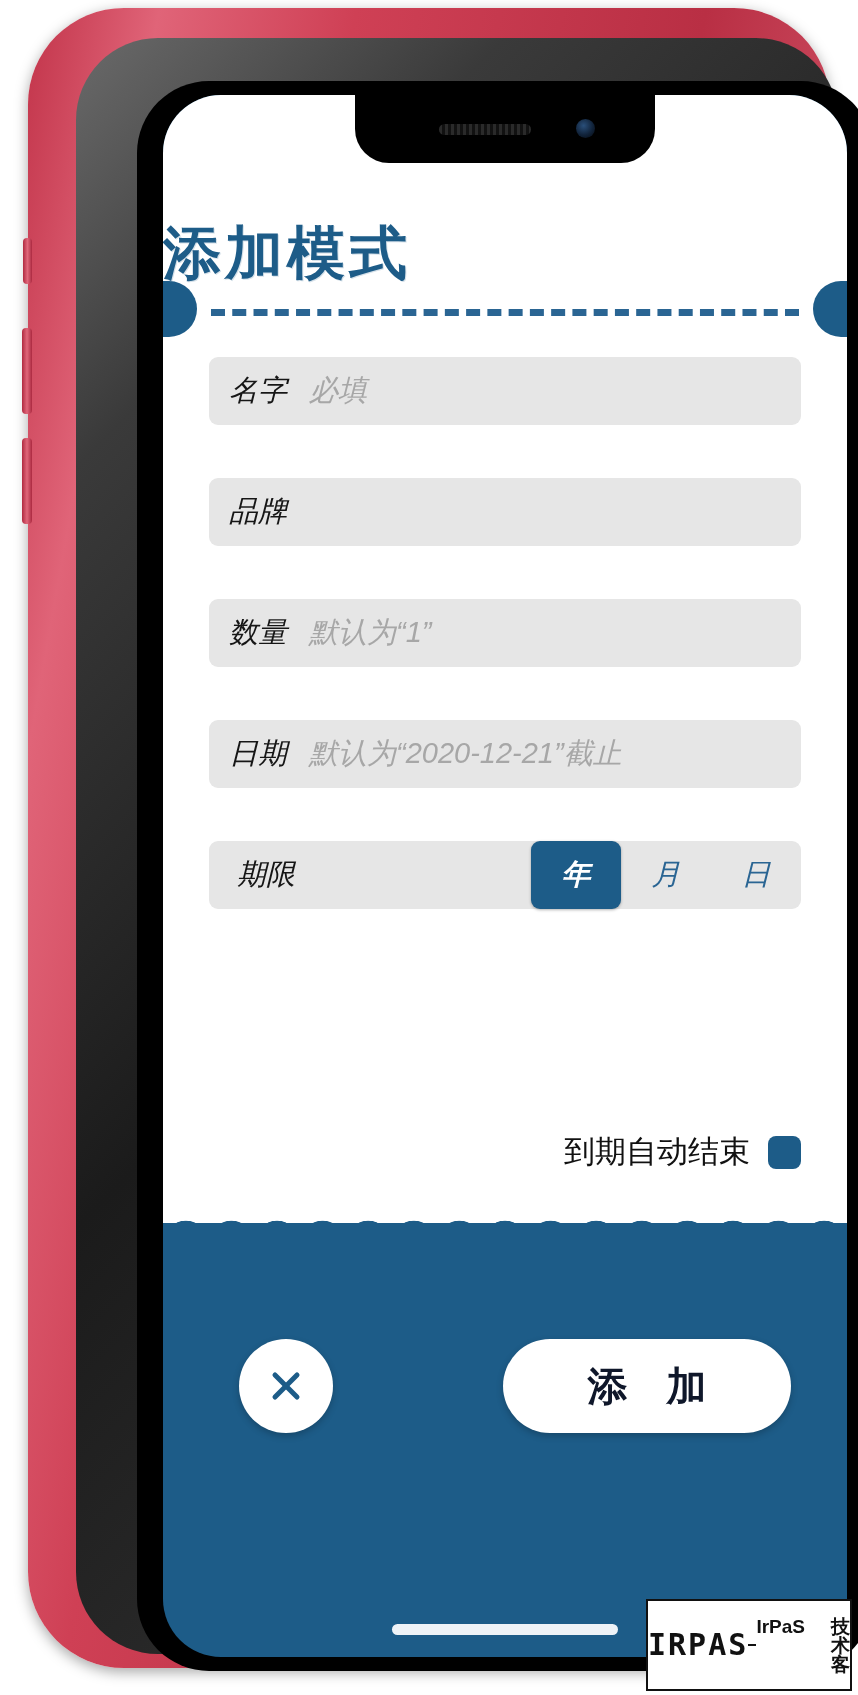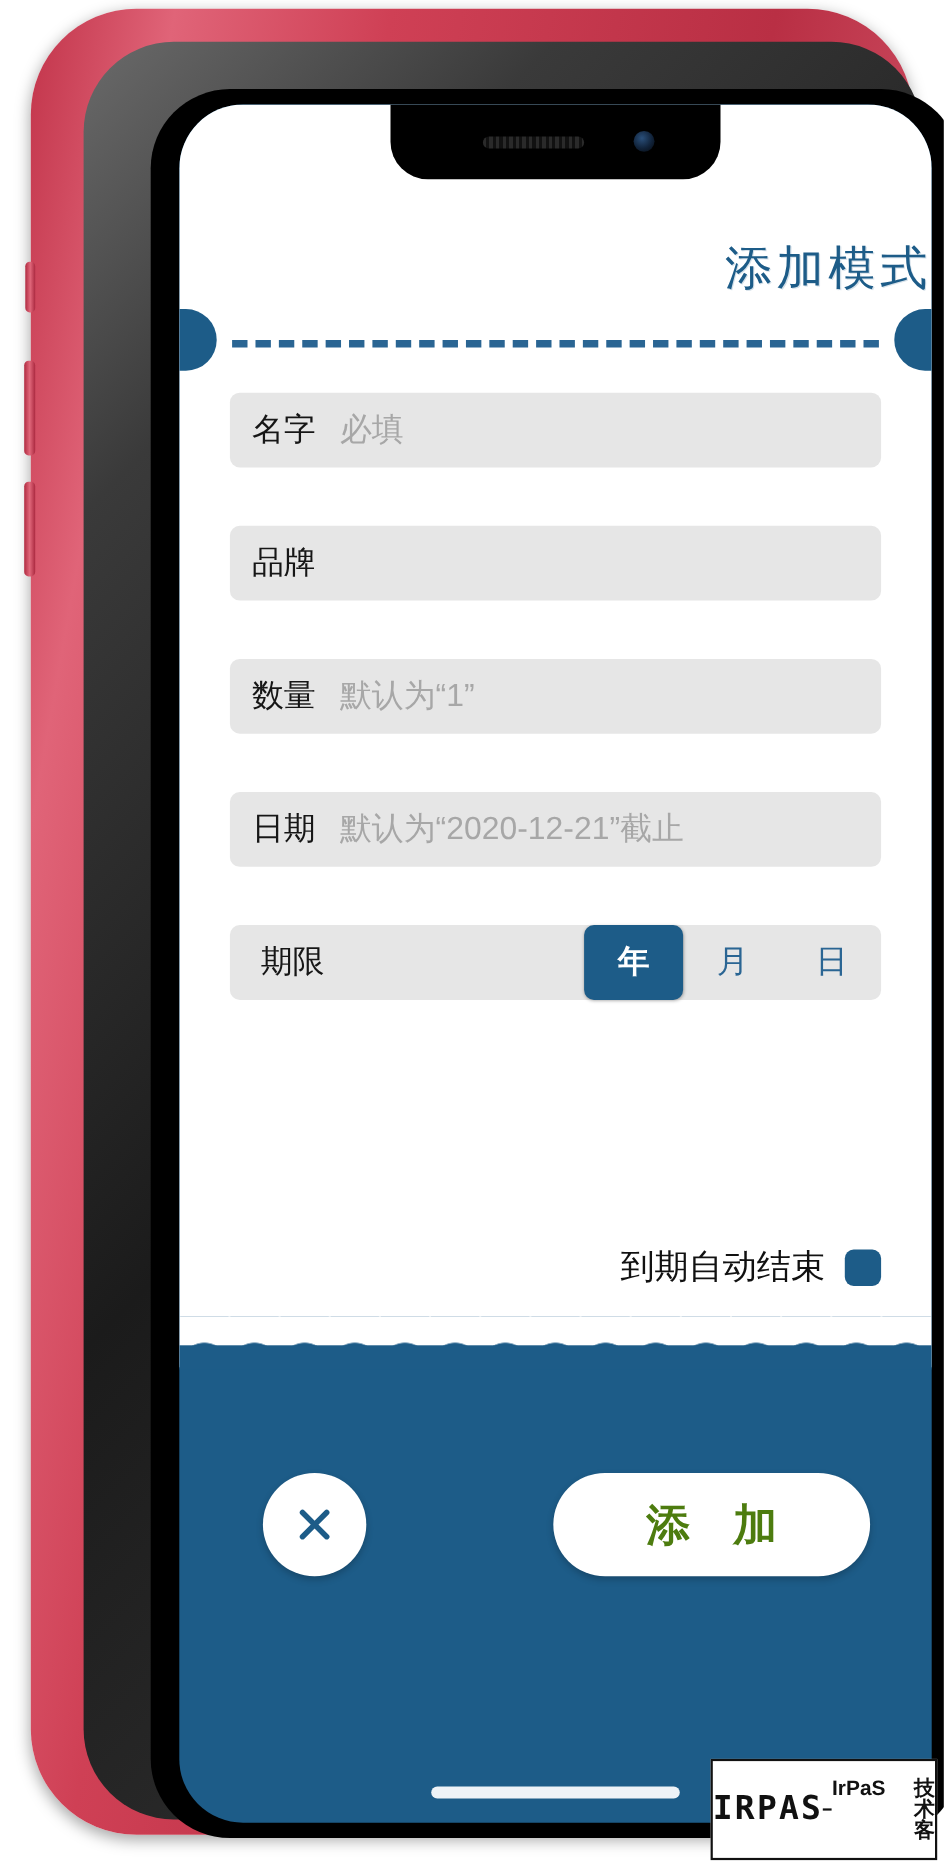--- a/index.html
+++ b/index.html
@@ -52,40 +52,40 @@
   #front-camera{
     position:absolute;right:60px;top:24px;width:19px;height:19px;border-radius:50%;
     background:radial-gradient(circle at 40% 35%,#2a4f7a 0%,#11233a 55%,#05080d 100%);
   }
 
   
   #ticket-card{
     position:absolute;left:0;top:0;width:100%;height:1148px;background:#ffffff;
   }
   #card-title{
-    position:absolute;top:120px;left:0;width:100%;text-align:right;
-    font-size:43px;font-weight:normal;color:#1d5c88;letter-spacing:4px;
+    position:absolute;top:120px;left:0;width:100%;text-align:left;
+    font-size:58px;font-weight:bold;color:#1d5c88;letter-spacing:4px;
     text-shadow:1px 1px 0 rgba(180,200,215,.55);
   }
   #dashed-line{
     position:absolute;top:214px;left:48px;right:48px;height:0;
     border-top:7px dashed #2a6593;
   }
   
   .side-notch{
     position:absolute;top:186px;width:34px;height:56px;background:#1d5c88;z-index:8;
   }
   #side-notch-left{left:0;border-top-right-radius:34px;border-bottom-right-radius:34px;}
   #side-notch-right{right:0;border-top-left-radius:34px;border-bottom-left-radius:34px;}
 
   
   #form{position:absolute;top:262px;left:46px;right:46px;}
   .field{
     position:relative;height:68px;background:#e6e6e6;border-radius:9px;
-    display:flex;align-items:center;padding:0 20px;margin-bottom:53px;
+    display:flex;align-items:center;padding:0 20px;margin-bottom:53px;font-style:italic;
   }
   .field-label{font-size:29px;color:#161616;white-space:nowrap;}
   .field-placeholder{font-size:29px;color:#a7a7a7;margin-left:22px;white-space:nowrap;}
 
   
   #field-term{margin-bottom:0;justify-content:flex-start;padding-left:28px;}
   #segmented{position:absolute;right:0;top:0;height:68px;display:flex;align-items:center;}
   .seg{
     width:90px;height:68px;display:flex;align-items:center;justify-content:center;
     font-size:29px;color:#2a6593;border-radius:9px;
@@ -113,21 +113,21 @@
   #close-button{
     position:absolute;left:76px;top:1244px;width:94px;height:94px;border-radius:50%;
     background:#ffffff;display:flex;align-items:center;justify-content:center;
     box-shadow:0 3px 7px rgba(0,0,0,.22);
   }
   #close-button svg{display:block;}
   #submit-button{
     position:absolute;right:56px;top:1244px;width:288px;height:94px;border-radius:47px;
     background:#ffffff;display:flex;align-items:center;justify-content:center;
     box-shadow:0 3px 7px rgba(0,0,0,.22);
-    font-size:40px;font-weight:bold;color:#4d7c0f;letter-spacing:14px;text-indent:14px;
+    font-size:40px;font-weight:bold;color:#0f172a;letter-spacing:14px;text-indent:14px;
   }
 
   
   #home-indicator{
     position:absolute;bottom:22px;left:50%;transform:translateX(-50%);
     width:226px;height:11px;border-radius:6px;background:#eef3f7;
   }
 
   
   #watermark{

